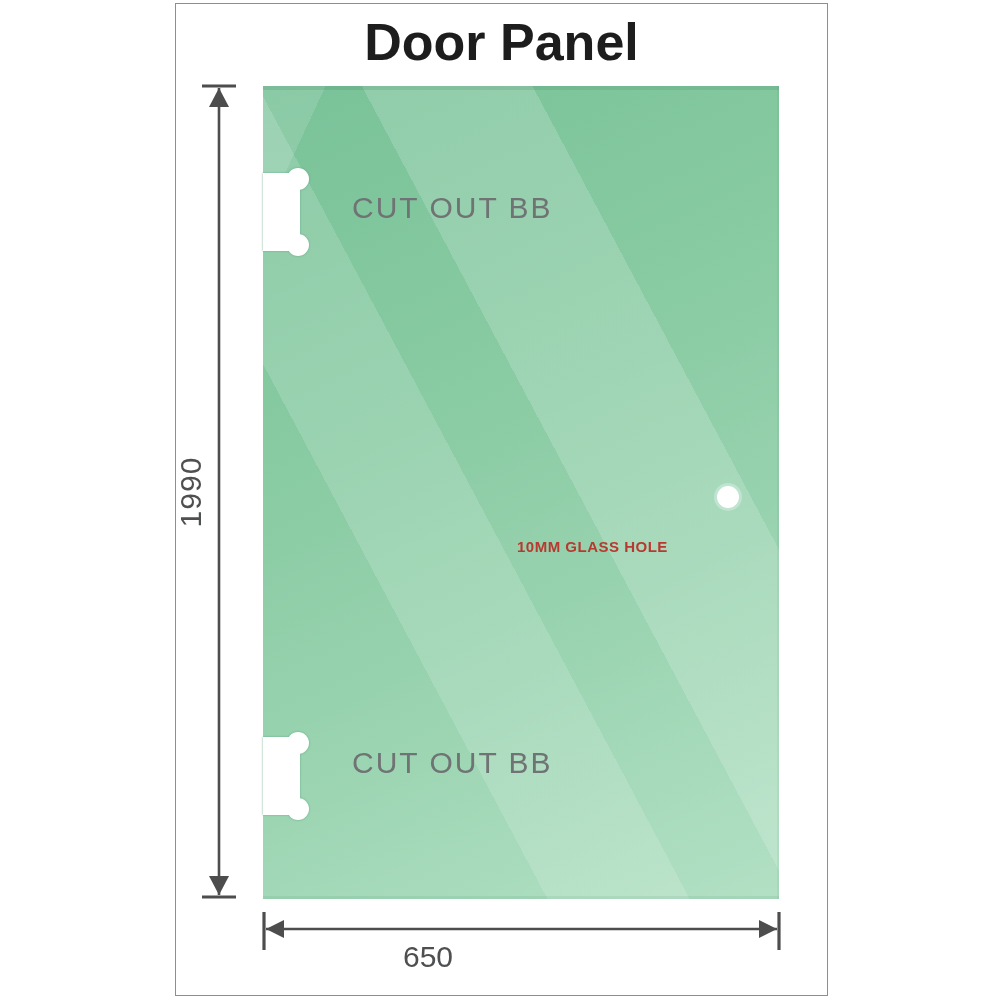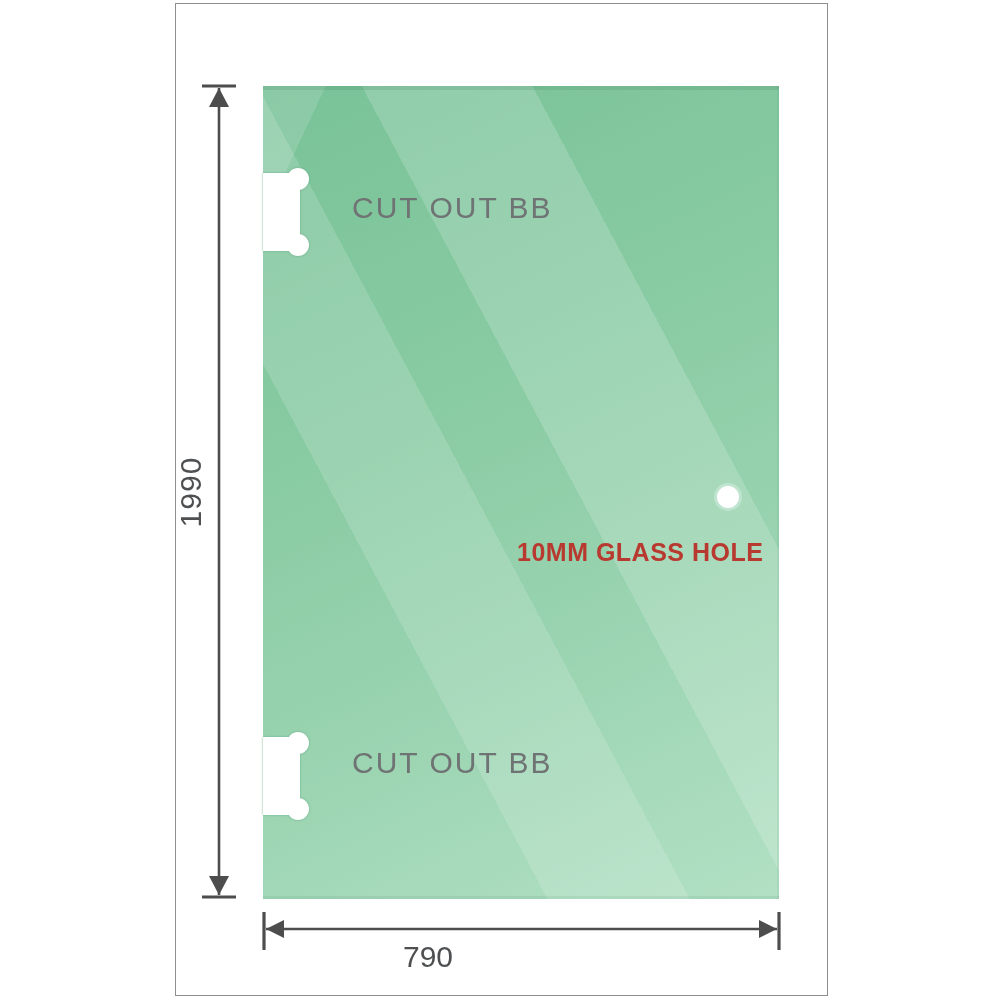--- a/index.html
+++ b/index.html
@@ -34,35 +34,36 @@
                 border-radius:50%;background:#fff;}
   .cutout .lobe.t{top:0;}
   .cutout .lobe.b{bottom:0;}
   .cut-label{position:absolute;left:176px;font-size:30px;letter-spacing:2px;
              color:#6f7374;white-space:nowrap;text-align:center;}
   .cut-label.top{top:187px;}
   .cut-label.bottom{top:742px;}
   .hole{position:absolute;left:538px;top:479px;width:28px;height:28px;
         border-radius:50%;background:#fff;border:3px solid #bfe4cf;
         box-sizing:border-box;}
-  .hole-label{position:absolute;left:341px;top:534px;font-size:25px;font-weight:700;
+  .hole-label{position:absolute;left:341px;top:534px;font-size:15px;font-weight:700;
               color:#b8392f;white-space:nowrap;letter-spacing:.5px;}
   .dim-v{position:absolute;left:24px;top:77px;}
   .dim-h{position:absolute;left:80px;top:904px;}
   .dim-label{position:absolute;color:#4d4f51;font-size:30px;}
   .dim-label.h-val{left:-45px;top:471px;width:120px;height:34px;text-align:center;
                    transform:rotate(-90deg);letter-spacing:1px;}
   .dim-label.w-val{left:202px;top:936px;width:100px;text-align:center;}
 </style>
 </head>
 <body>
 
 <div class="canvas">
   <div class="frame">
 
+    <h1 class="title">Door Panel</h1>
 
     <div class="panel"></div>
 
     <div class="cutout top">
       <span class="notch"></span>
       <span class="lobe t"></span>
       <span class="lobe b"></span>
     </div>
     <div class="cut-label top">CUT OUT BB</div>
 
@@ -85,16 +86,16 @@
     </svg>
     <div class="dim-label h-val">1990</div>
 
     <svg class="dim-h" width="532" height="48">
       <line x1="8" y1="4" x2="8" y2="42" stroke="#4d4d4d" stroke-width="3.2"></line>
       <line x1="523" y1="4" x2="523" y2="42" stroke="#4d4d4d" stroke-width="3.2"></line>
       <line x1="10" y1="21" x2="521" y2="21" stroke="#4d4d4d" stroke-width="2.6"></line>
       <polygon points="10,21 28,12 28,30" fill="#4d4d4d"></polygon>
       <polygon points="521,21 503,12 503,30" fill="#4d4d4d"></polygon>
     </svg>
-    <div class="dim-label w-val">790</div>
+    <div class="dim-label w-val">650</div>
 
   </div>
 </div>
 
 </body></html>

